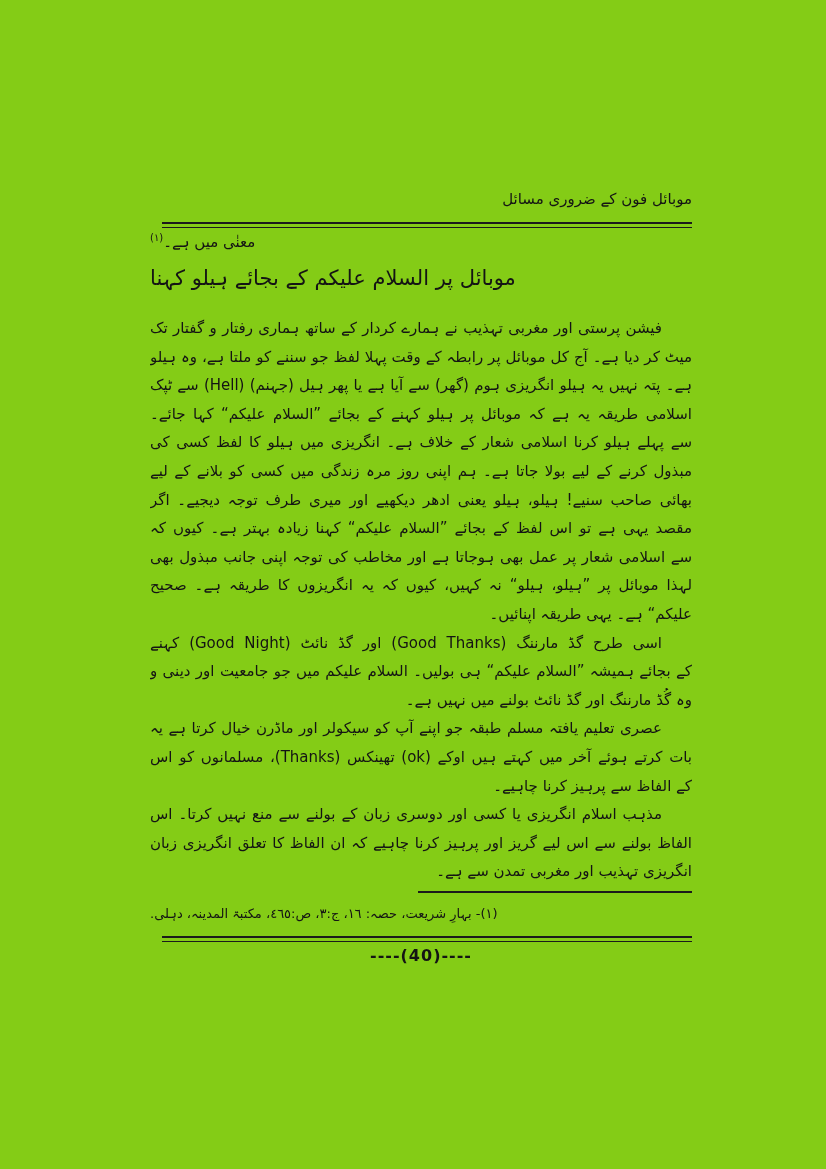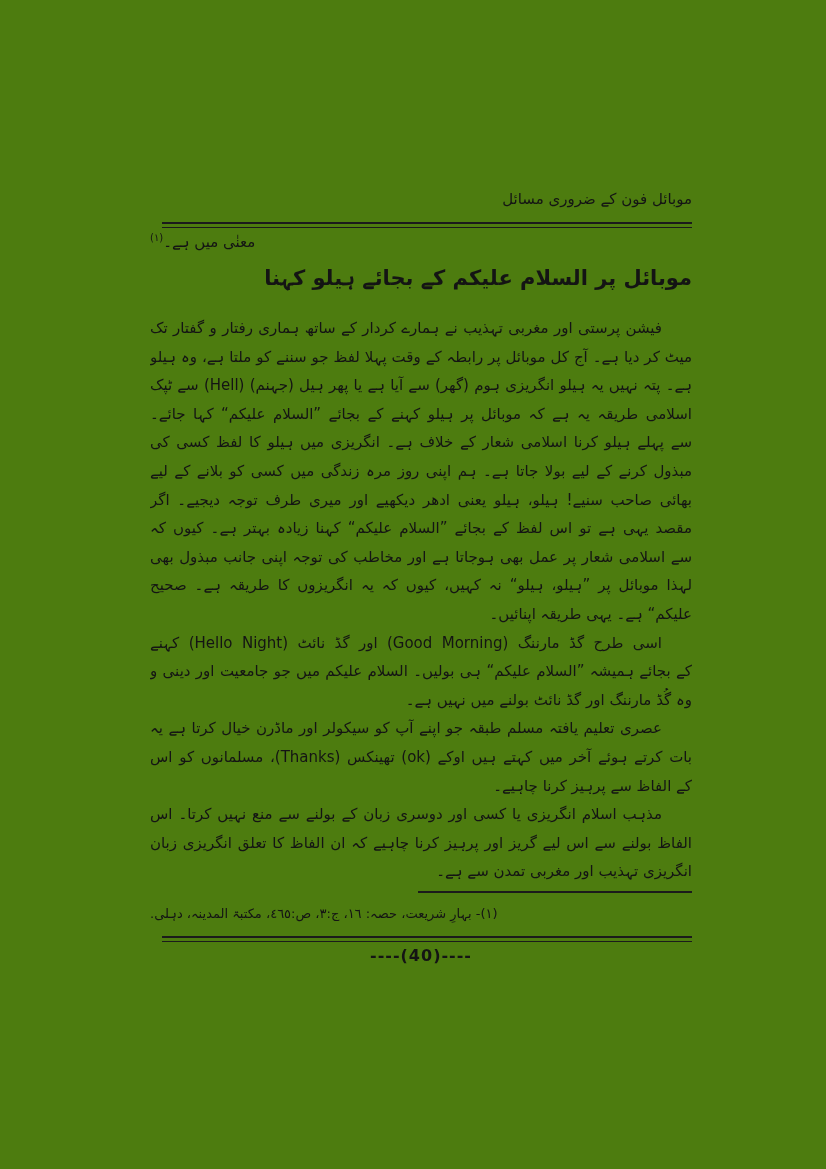--- a/index.html
+++ b/index.html
@@ -5,21 +5,21 @@
   html, body {
     margin: 0;
     padding: 0;
     background: #ffffff;
     font-family: "DejaVu Sans", sans-serif;
   }
   .page {
     position: relative;
     width: 826px;
     height: 1169px;
-    background: #4d7c0f;
+    background: #84cc16;
     color: #141414;
     overflow: hidden;
     direction: rtl;
   }
   .content {
     position: absolute;
     left: 150px;
     top: 0;
     width: 542px;
     height: 100%;
@@ -55,23 +55,23 @@
     font-size: 10px;
     vertical-align: super;
     line-height: 0;
   }
   
   .chapter-title {
     position: absolute;
     top: 266px;
     left: 0;
     width: 100%;
-    text-align: right;
+    text-align: left;
     font-size: 21px;
-    font-weight: bold;
+    font-weight: normal;
   }
   
   .body-block {
     position: absolute;
     top: 314px;
     right: 0;
     width: 100%;
     font-size: 15px;
   }
   .ln {
@@ -149,21 +149,21 @@
       <div class="ln">ہے۔ پتہ نہیں یہ ہیلو انگریزی ہوم (گھر) سے آیا ہے یا پھر ہیل (جہنم) (Hell) سے ٹپک پڑا ہے۔</div>
       <div class="ln">اسلامی طریقہ یہ ہے کہ موبائل پر ہیلو کہنے کے بجائے ”السلام علیکم“ کہا جائے۔ موبائل پر سلام</div>
       <div class="ln">سے پہلے ہیلو کرنا اسلامی شعار کے خلاف ہے۔ انگریزی میں ہیلو کا لفظ کسی کی توجہ اپنی جانب</div>
       <div class="ln">مبذول کرنے کے لیے بولا جاتا ہے۔ ہم اپنی روز مرہ زندگی میں کسی کو بلانے کے لیے کہتے ہیں۔</div>
       <div class="ln">بھائی صاحب سنیے! ہیلو، ہیلو یعنی ادھر دیکھیے اور میری طرف توجہ دیجیے۔ اگر موبائل پر ہیلو بولنے کا</div>
       <div class="ln">مقصد یہی ہے تو اس لفظ کے بجائے ”السلام علیکم“ کہنا زیادہ بہتر ہے۔ کیوں کہ السلام علیکم کہنے</div>
       <div class="ln">سے اسلامی شعار پر عمل بھی ہوجاتا ہے اور مخاطب کی توجہ اپنی جانب مبذول بھی ہوجاتی ہے۔</div>
       <div class="ln">لہذا موبائل پر ”ہیلو، ہیلو“ نہ کہیں، کیوں کہ یہ انگریزوں کا طریقہ ہے۔ صحیح اسلامی طریقہ ”السلام</div>
       <div class="ln last">علیکم“ ہے۔ یہی طریقہ اپنائیں۔</div>
 
-      <div class="ln first">اسی طرح گڈ مارننگ (Good Morning) اور گڈ نائٹ (Hello Night) کہنے</div>
+      <div class="ln first">اسی طرح گڈ مارننگ (Good Thanks) اور گڈ نائٹ (Good Night) کہنے</div>
       <div class="ln">کے بجائے ہمیشہ ”السلام علیکم“ ہی بولیں۔ السلام علیکم میں جو جامعیت اور دینی و اخروی فائدہ ہے،</div>
       <div class="ln last">وہ گُڈ مارننگ اور گڈ نائٹ بولنے میں نہیں ہے۔</div>
 
       <div class="ln first">عصری تعلیم یافتہ مسلم طبقہ جو اپنے آپ کو سیکولر اور ماڈرن خیال کرتا ہے یہ لوگ موبائل پر</div>
       <div class="ln">بات کرتے ہوئے آخر میں کہتے ہیں اوکے (ok) تھینکس (Thanks)، مسلمانوں کو اس قسم</div>
       <div class="ln last">کے الفاظ سے پرہیز کرنا چاہیے۔</div>
 
       <div class="ln first">مذہب اسلام انگریزی یا کسی اور دوسری زبان کے بولنے سے منع نہیں کرتا۔ اس قسم کے</div>
       <div class="ln">الفاظ بولنے سے اس لیے گریز اور پرہیز کرنا چاہیے کہ ان الفاظ کا تعلق انگریزی زبان سے زیادہ</div>
       <div class="ln last">انگریزی تہذیب اور مغربی تمدن سے ہے۔</div>

